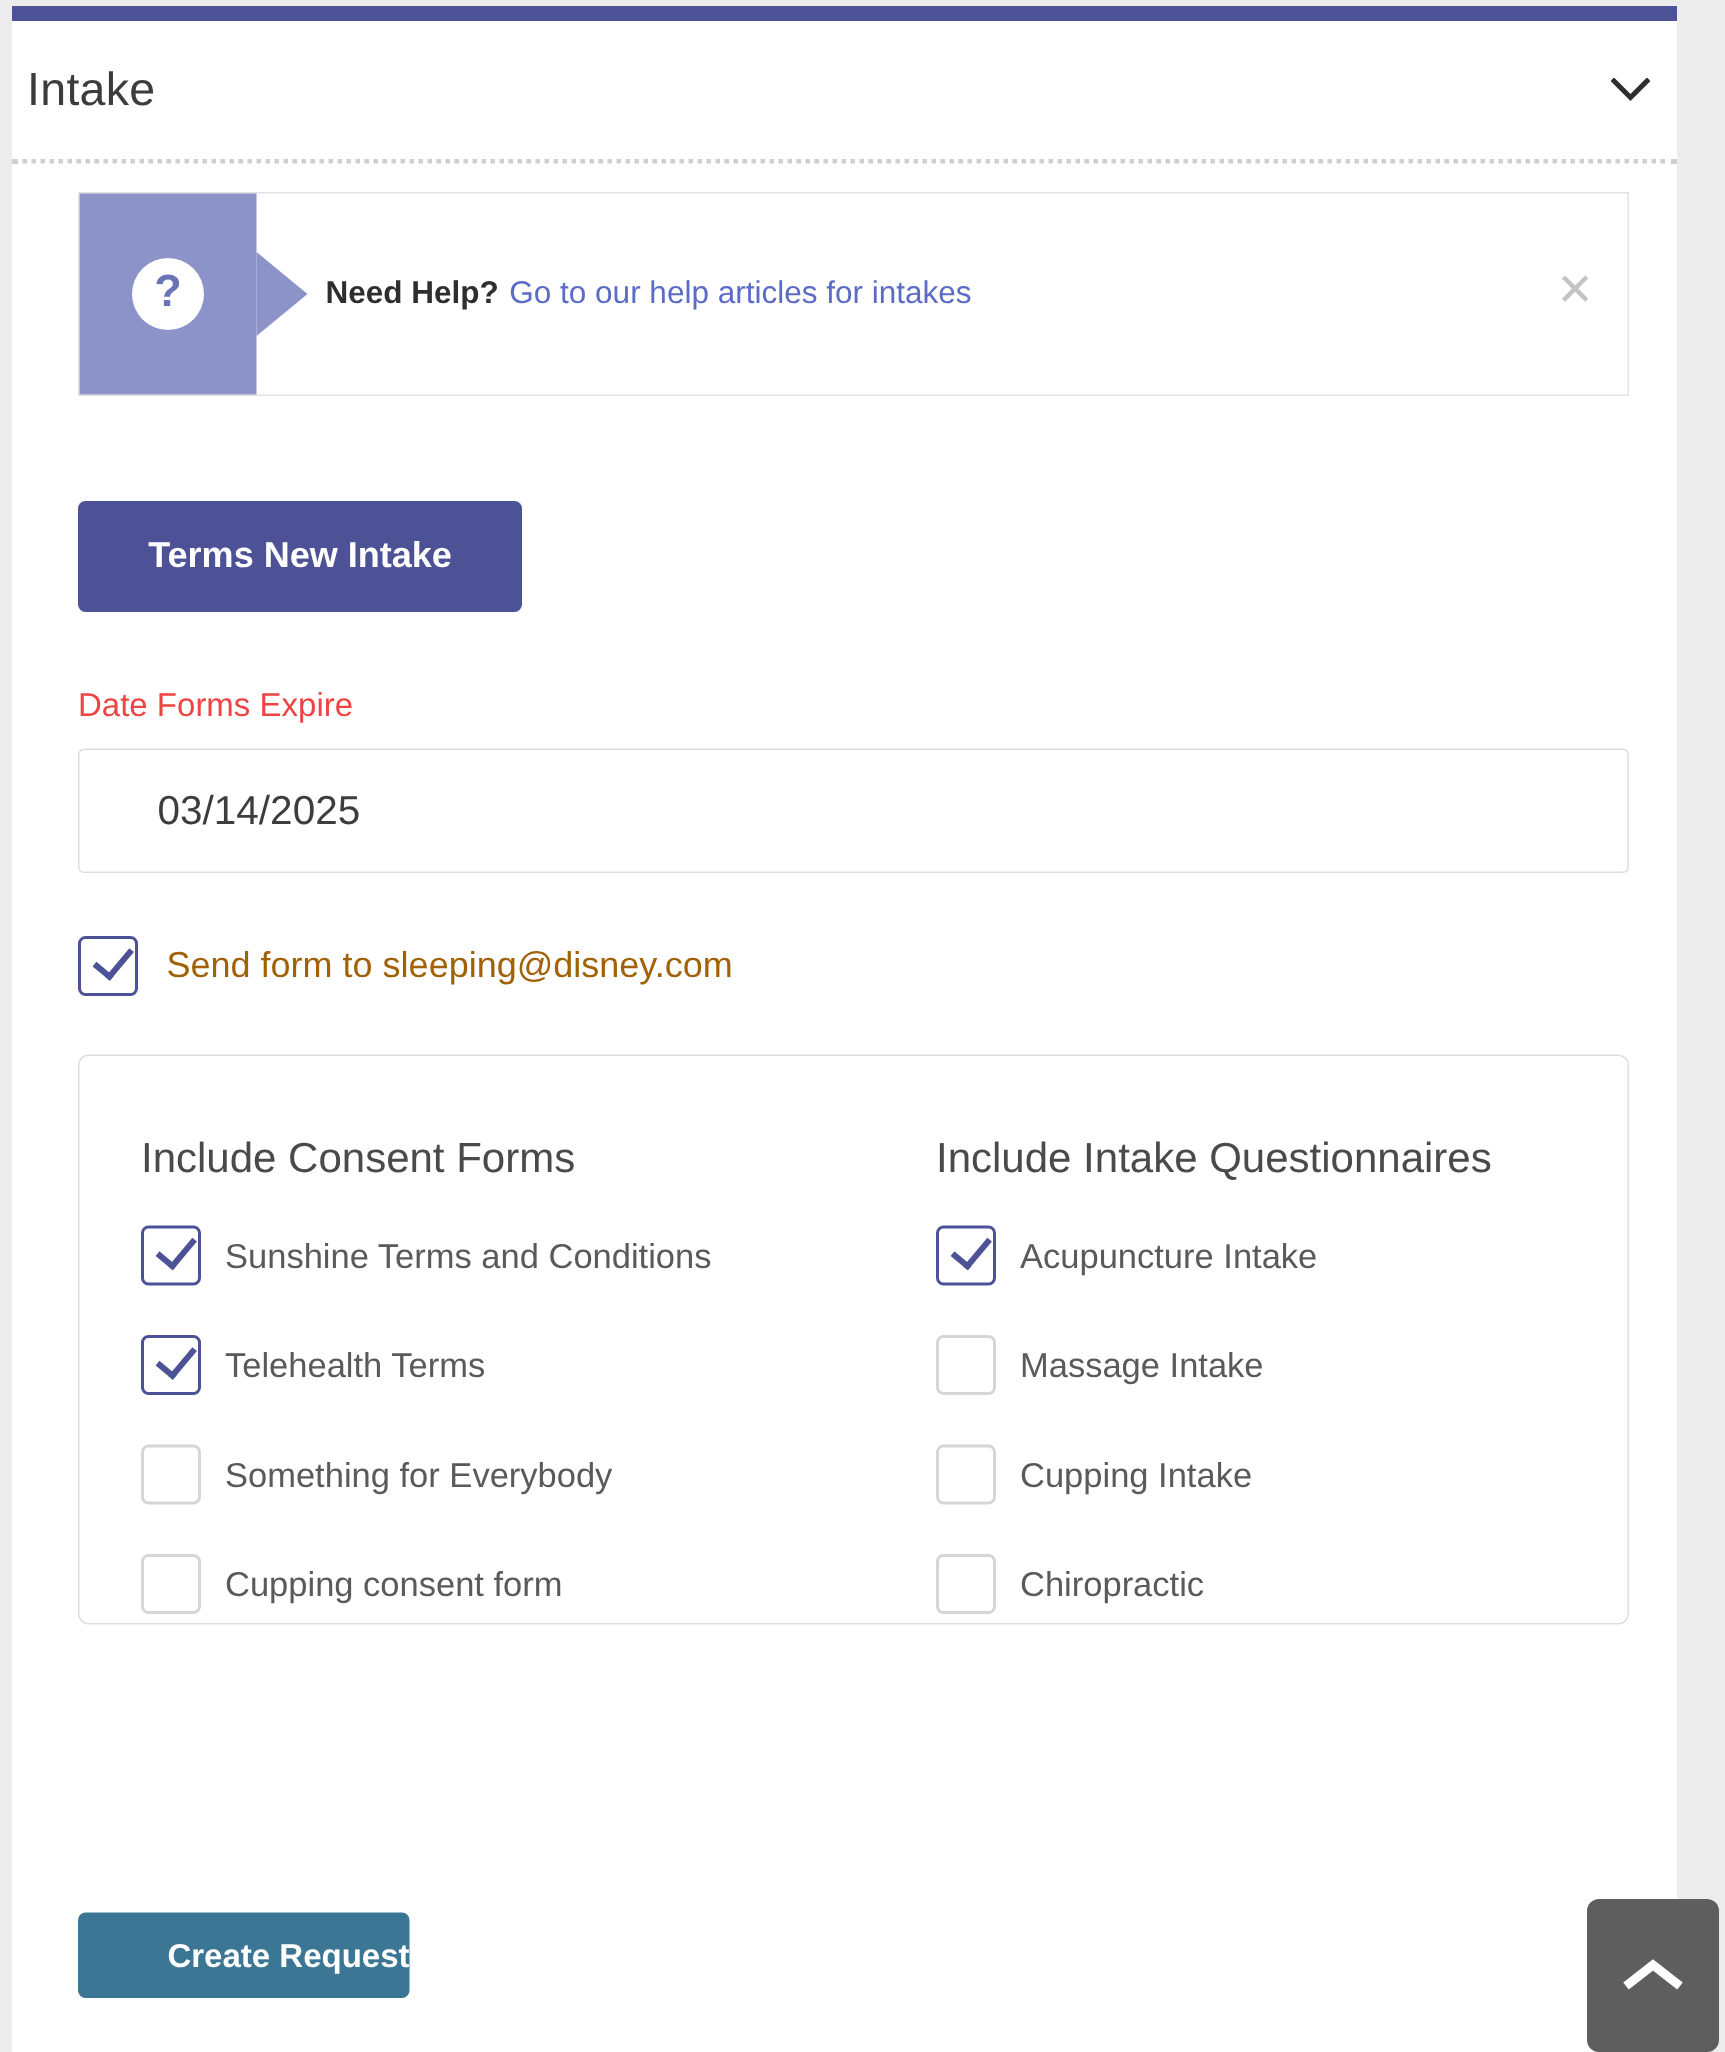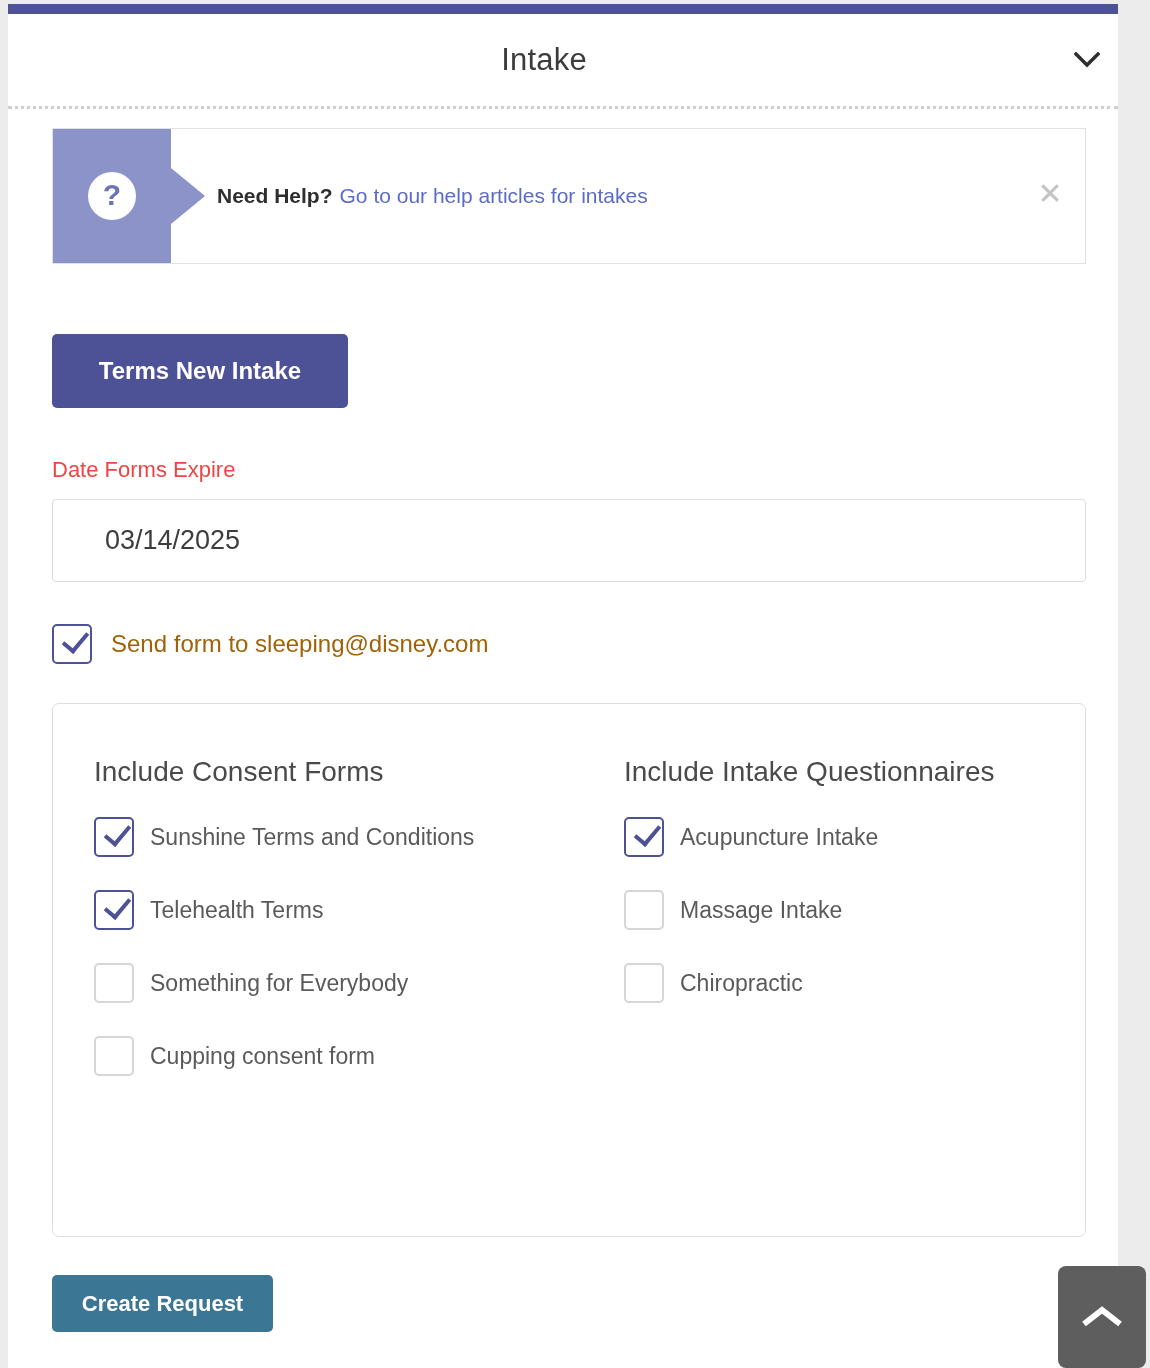--- a/index.html
+++ b/index.html
@@ -35,21 +35,20 @@
   .page-header {
     position: absolute;
     left: 0;
     top: 10px;
     width: 1110px;
     height: 95px;
     border-bottom: 3px dotted #cfcfcf;
     display: flex;
     align-items: center;
     padding: 0 14px 0 10px;
-    text-align: center;
   }
 
   .page-title {
     font-size: 31px;
     color: #3c3c3c;
     font-weight: 400;
     letter-spacing: 0.2px;
     flex: 1 1 auto;
   }
 
@@ -236,21 +235,21 @@
     border-bottom: 4px solid #4d5296;
     transform: rotate(-50deg);
   }
 
   
   .forms-box {
     position: absolute;
     left: 44px;
     top: 591px;
     width: 1034px;
-    height: 534px;
+    height: 380px;
     border: 1px solid #dedede;
     border-radius: 7px;
     background: #ffffff;
     display: flex;
     padding: 52px 0 0 0;
   }
 
   .forms-col {
     flex: 0 0 506px;
     padding-left: 41px;
@@ -286,20 +285,21 @@
     width: 221px;
     height: 57px;
     background: #3b7795;
     color: #ffffff;
     border: none;
     border-radius: 5px;
     font-family: "Liberation Sans", sans-serif;
     font-size: 22px;
     font-weight: 700;
     cursor: pointer;
+    text-align: right;
   }
 
   
   .scroll-top {
     position: absolute;
     left: 1058px;
     top: 1266px;
     width: 88px;
     height: 102px;
     background: #5e5e5e;
@@ -379,20 +379,24 @@
         <div class="cb-row">
           <span class="cb on"></span>
           <span class="cb-text">Acupuncture Intake</span>
         </div>
         <div class="cb-row">
           <span class="cb off"></span>
           <span class="cb-text">Massage Intake</span>
         </div>
         <div class="cb-row">
           <span class="cb off"></span>
+          <span class="cb-text">Cupping Intake</span>
+        </div>
+        <div class="cb-row">
+          <span class="cb off"></span>
           <span class="cb-text">Chiropractic</span>
         </div>
       </div>
 
     </div>
 
     <button class="btn-create-request">Create Request</button>
 
   </div>
 </div>

